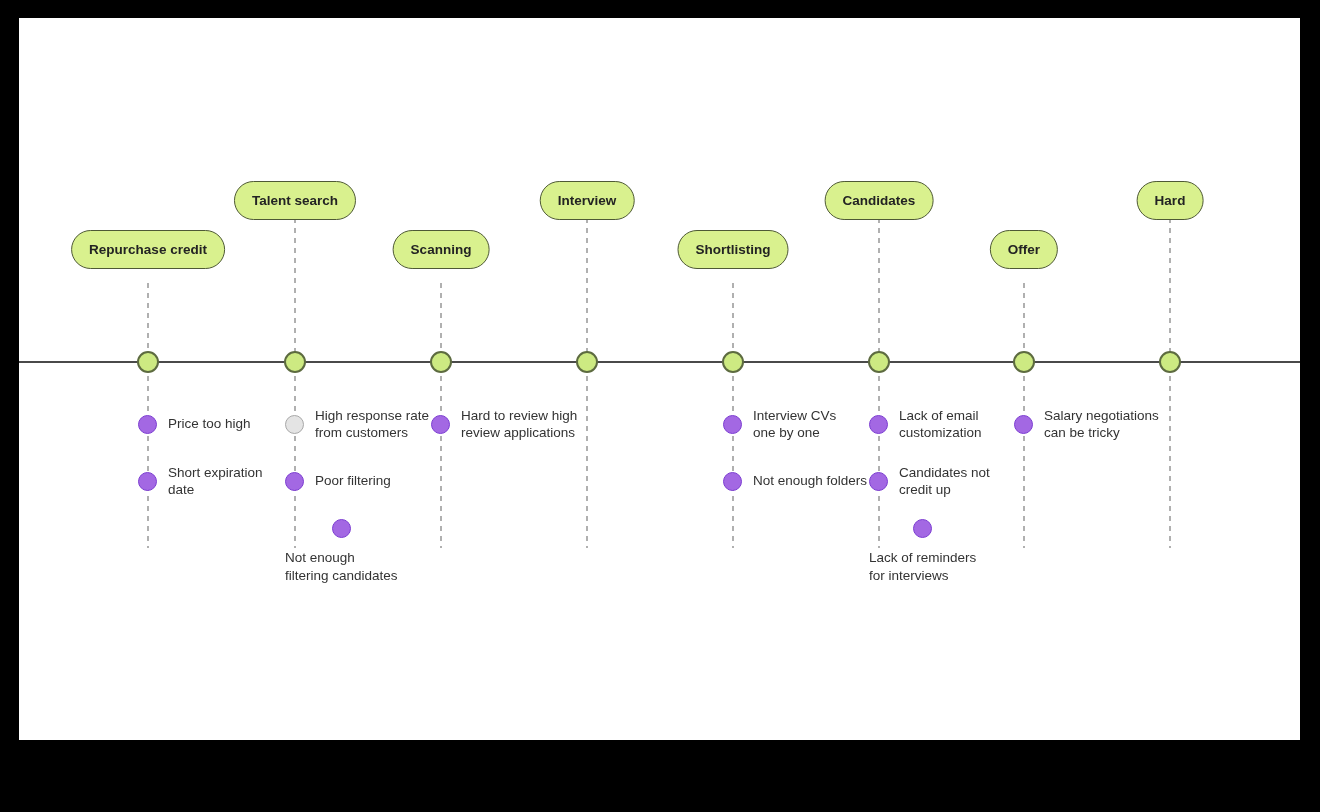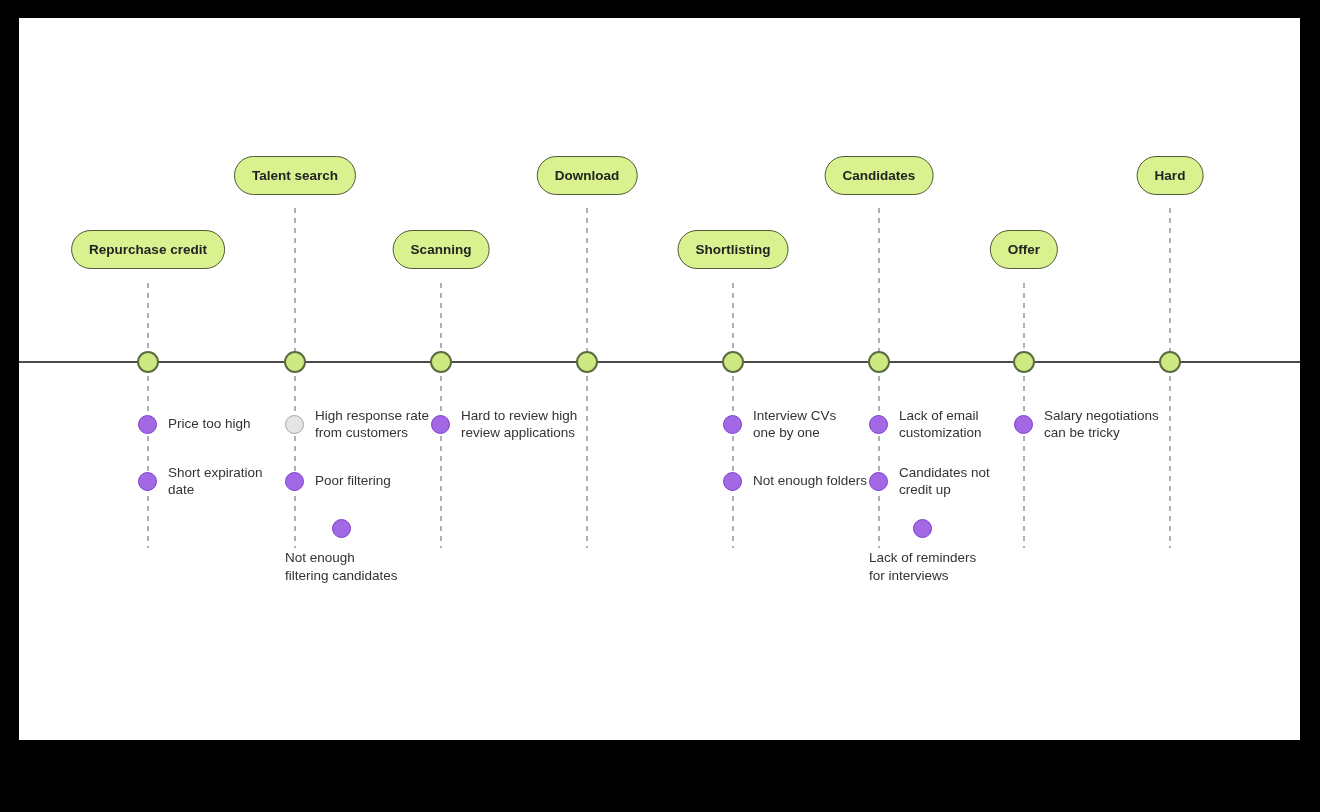--- a/index.html
+++ b/index.html
@@ -21,21 +21,21 @@
   .col{position:absolute;top:0;left:var(--x);width:0;height:812px;}
   .pill{
     position:absolute;transform:translateX(-50%);
     white-space:nowrap;
     height:37px;line-height:37px;
     padding:0 17px;
     border:1.5px solid #4e5935;border-radius:21px;
     background:#d9f18e;
     font-size:13.5px;font-weight:600;color:#232323;
   }
-  .pill.high{top:156px;}
+  .pill.high{top:181px;}
   .pill.low{top:230px;}
   .dash{
     position:absolute;left:-1px;width:2px;
     background:repeating-linear-gradient(to bottom,#b0b0b0 0,#b0b0b0 5px,transparent 5px,transparent 10px);
   }
   .dash.up-high{top:208px;height:144px;}
   .dash.up-low{top:283px;height:69px;}
   .dash.down{top:376px;height:172px;}
   .node{
     position:absolute;left:-11px;top:351px;
@@ -124,21 +124,21 @@
       <span class="ptext">
         <div>Hard to review high</div>
         <div>review applications</div>
       </span>
     </div>
   </div>
 
   <div class="col" style="--x:587px">
     <div class="dash up-high"></div>
     <div class="dash down"></div>
-    <div class="pill high">Download</div>
+    <div class="pill high">Interview</div>
     <div class="node"></div>
   </div>
 
   <div class="col" style="--x:733px">
     <div class="dash up-low"></div>
     <div class="dash down"></div>
     <div class="pill low">Shortlisting</div>
     <div class="node"></div>
     <div class="item r0">
       <span class="pdot"></span>

